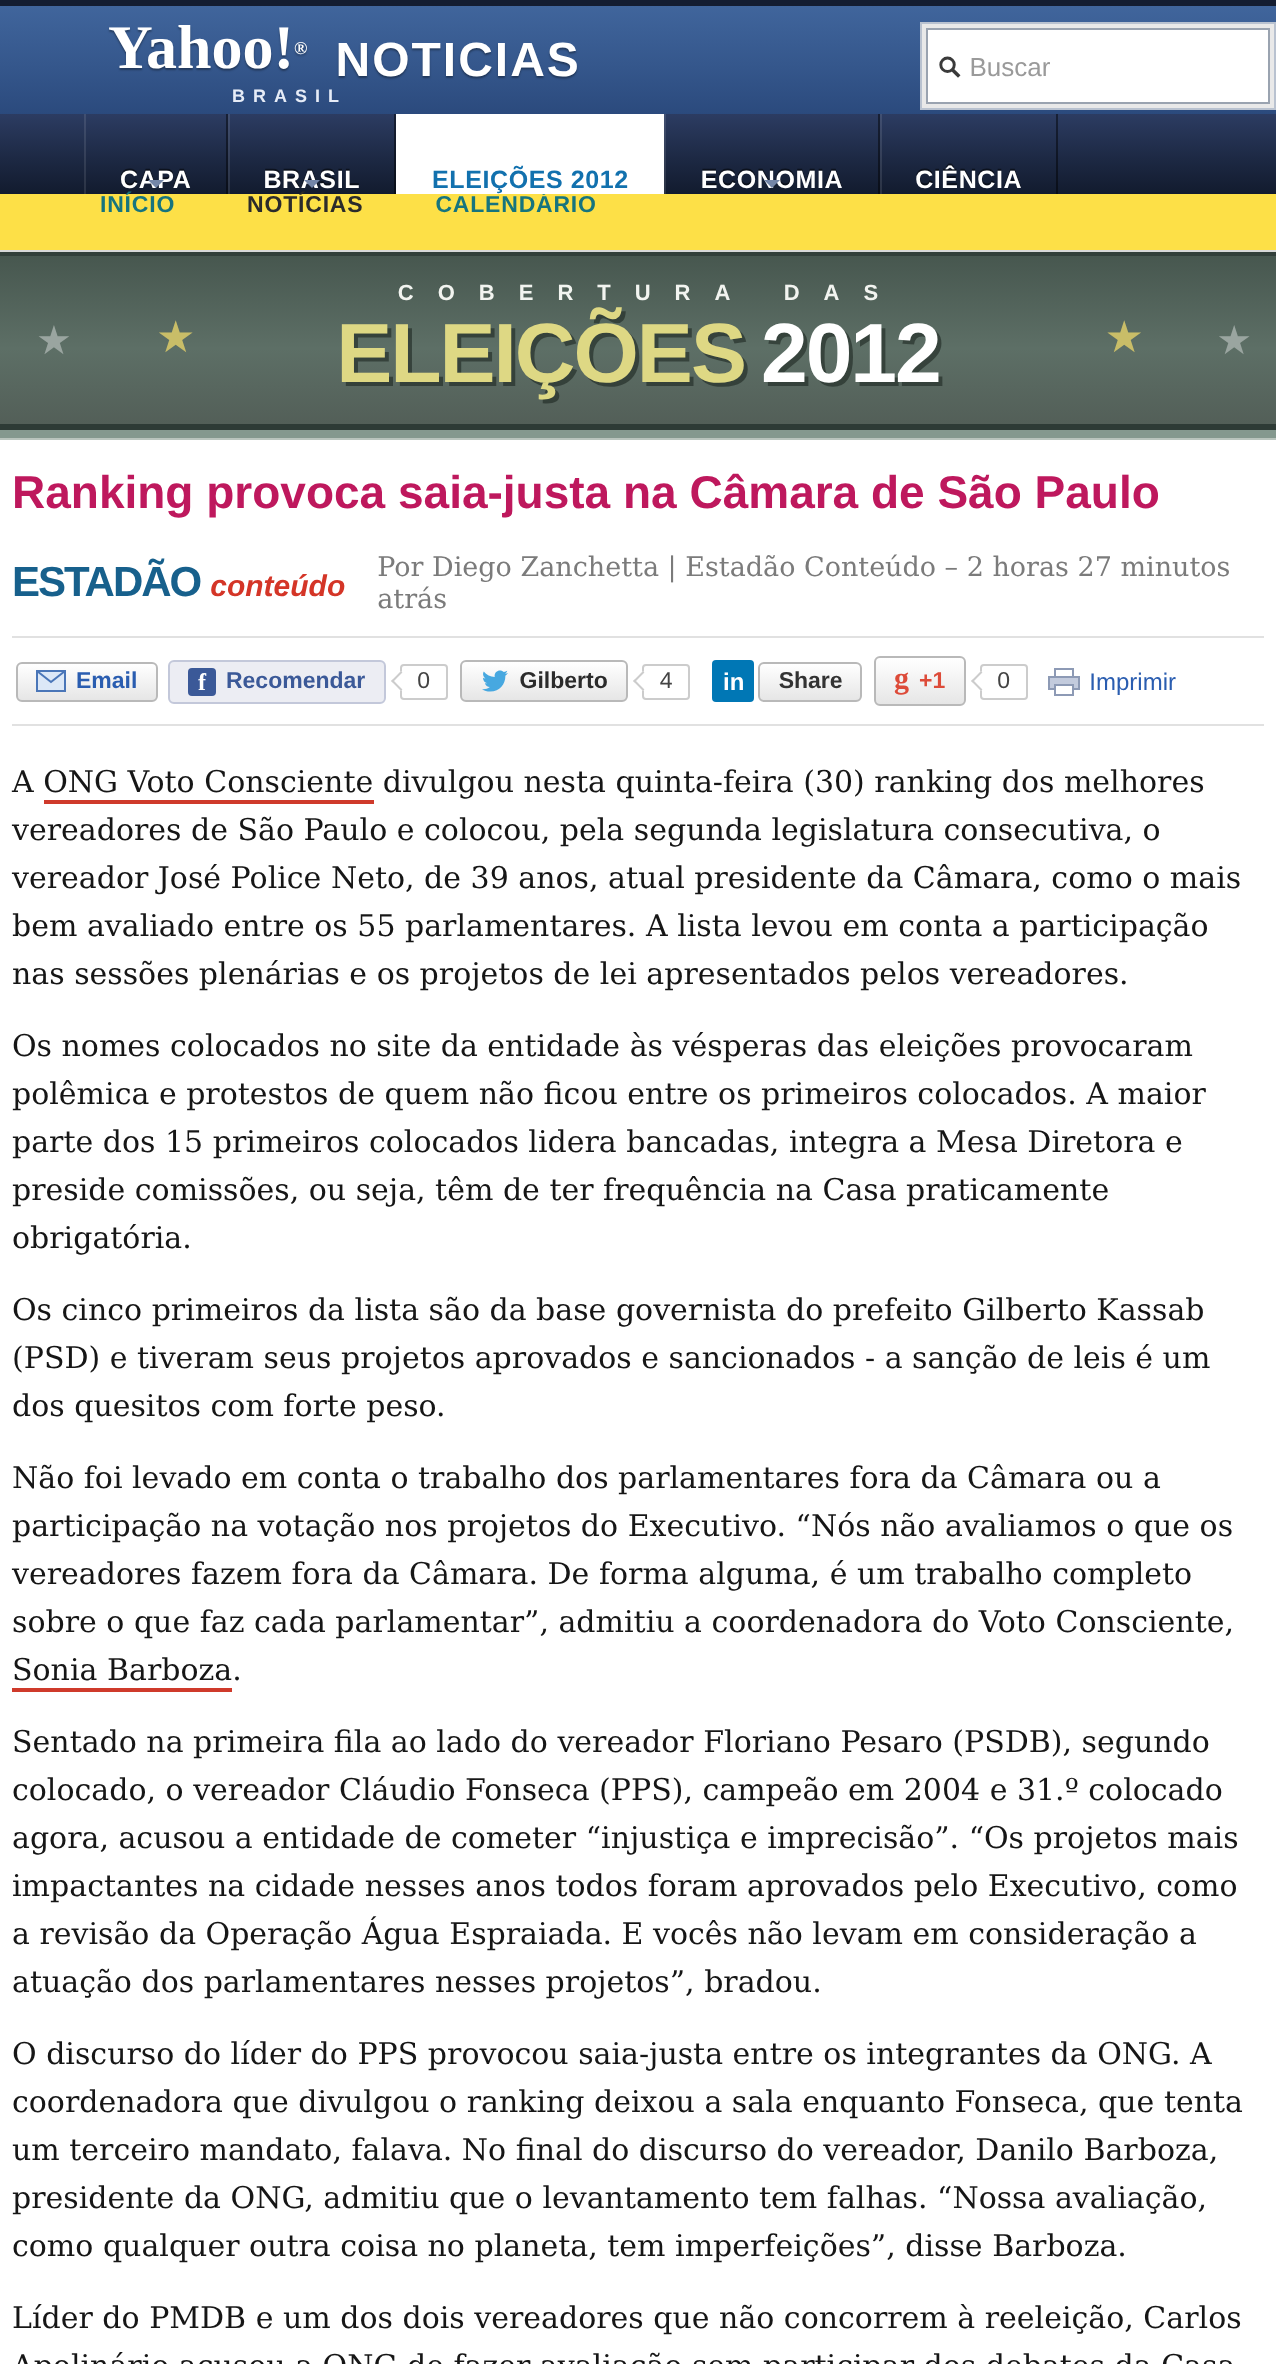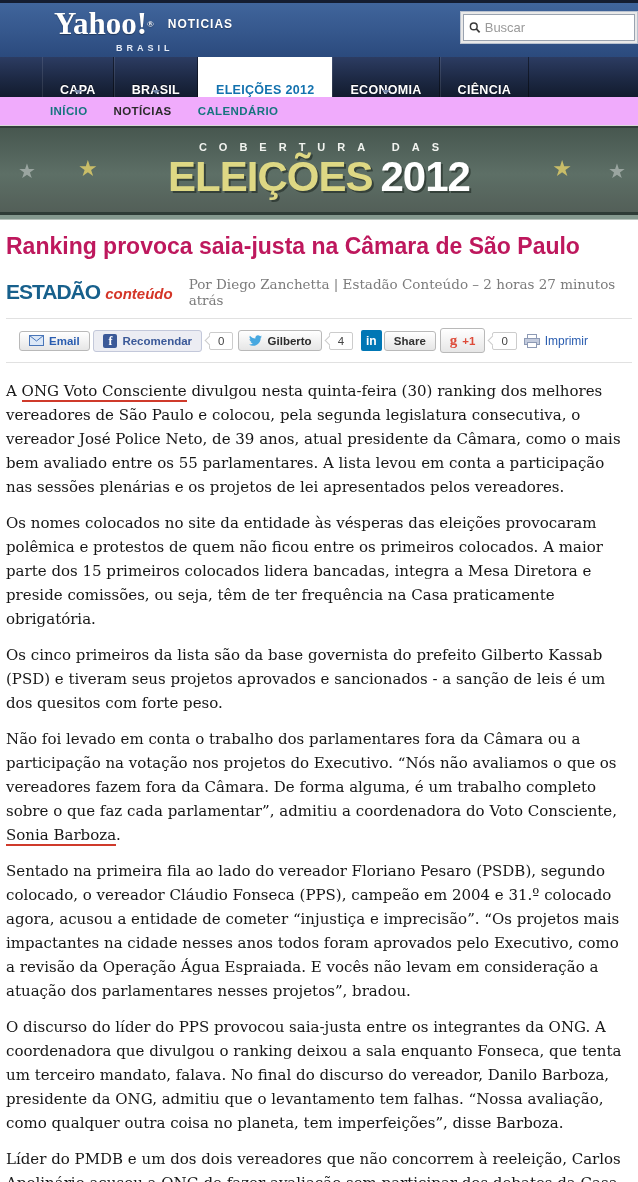--- a/index.html
+++ b/index.html
@@ -24,26 +24,26 @@
     font-size:31px; color:#fff; letter-spacing:0px; line-height:30px;
     text-shadow:0 1px 1px rgba(0,0,0,.35);
   }
   .yahoo-reg { font-size:9px; color:#fff; vertical-align:bottom; }
   .yahoo-sub {
     position:absolute; left:62px; top:34px;
     font-size:9px; letter-spacing:4px; color:#e6ecf7; font-weight:bold;
   }
   .section-name {
     margin-left:14px; margin-top:8px;
-    font-size:12px; font-weight:bold; color:#fff; letter-spacing:1px;
+    font-size:24px; font-weight:bold; color:#fff; letter-spacing:1px;
     text-shadow:0 1px 1px rgba(0,0,0,.35);
   }
   .search-wrap {
     position:absolute; right:0; top:8px;
-    width:178px; height:33px;
+    width:178px; height:44px;
     background:#e9e9e9; border:1px solid #b9c2d0; padding:2px;
   }
   .search-box {
     width:100%; height:100%;
     background:#fff; border:1px solid #9aa3b0;
     display:flex; align-items:center; gap:4px; padding:0 5px;
   }
   .search-box input {
     border:none; outline:none; width:100%;
     font-size:13px; color:#555; font-family:"Liberation Sans",sans-serif;
@@ -70,22 +70,22 @@
   }
   .tab .dd {
     position:absolute; bottom:3px; left:50%; transform:translateX(-50%);
     width:0; height:0;
     border-left:4px solid transparent; border-right:4px solid transparent;
     border-top:4px solid #7486a8;
   }
 
   
   .subnav {
-    background:#f0abfc; height:29px; display:flex; align-items:center;
-    gap:26px; padding-left:50px; border-bottom:1px solid #d8d8d8;
+    background:#fde047; height:29px; display:flex; align-items:flex-start;
+    gap:36px; padding-left:50px; border-bottom:1px solid #d8d8d8;
   }
   .subnav a {
     font-size:11.5px; font-weight:bold; color:#16747e;
     text-decoration:none; letter-spacing:.4px;
   }
   .subnav a.active { color:#2b2b2b; }
 
   
   .banner {
     position:relative; height:86px; overflow:hidden;
@@ -132,21 +132,21 @@
     border-top:1px solid #e1e1e1; border-bottom:1px solid #e1e1e1;
     padding:9px 2px; margin-top:8px;
   }
   .btn {
     display:inline-flex; align-items:center; gap:5px;
     border:1px solid #b9b9b9; border-radius:3px;
     background:linear-gradient(#ffffff,#e6e6e6);
     padding:3px 9px; font-size:11.5px; cursor:pointer;
     white-space:nowrap;
   }
-  .btn.email-btn { color:#2a5db0; font-weight:bold;margin-left:11px; }
+  .btn.email-btn { color:#2a5db0; font-weight:bold; }
   .btn.fb-btn {
     background:#ecedf3; border-color:#c3c8da; color:#3b5998; font-weight:bold;
   }
   .fb-sq {
     width:14px; height:14px; background:#3b5998; color:#fff;
     font-family:"Liberation Serif",serif; font-weight:bold; font-size:12px;
     display:inline-flex; align-items:flex-end; justify-content:center;
     border-radius:2px; line-height:14px;
   }
   .btn.tw-btn { color:#2b2b2b; font-weight:bold; }

